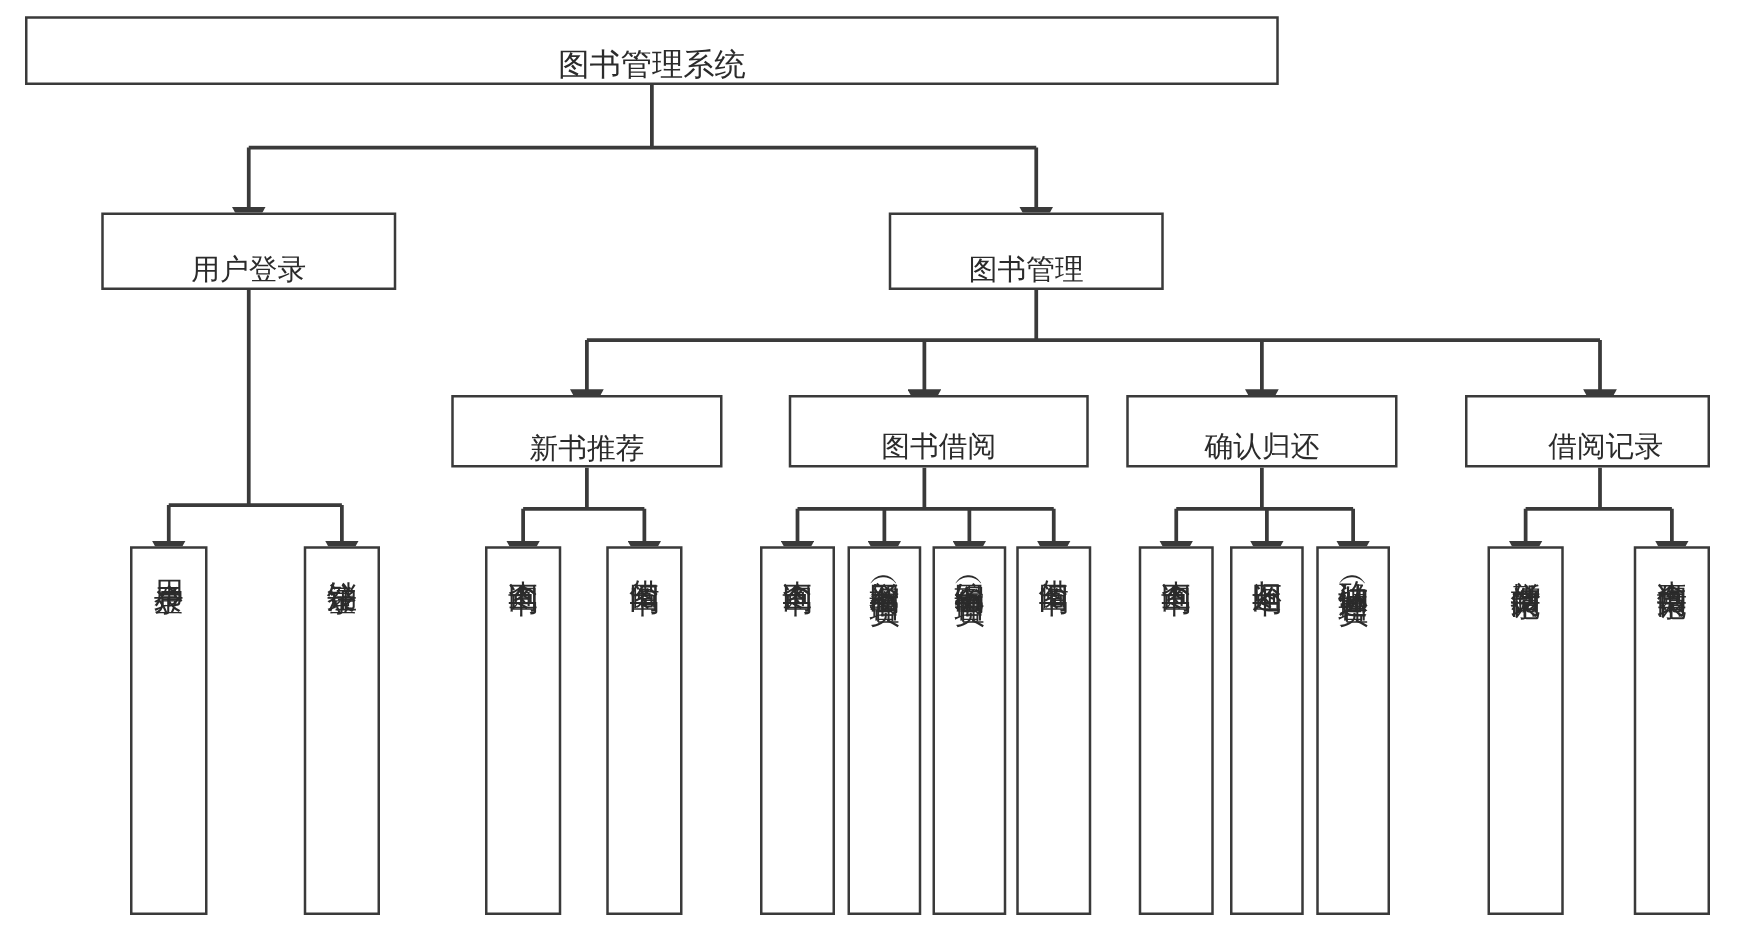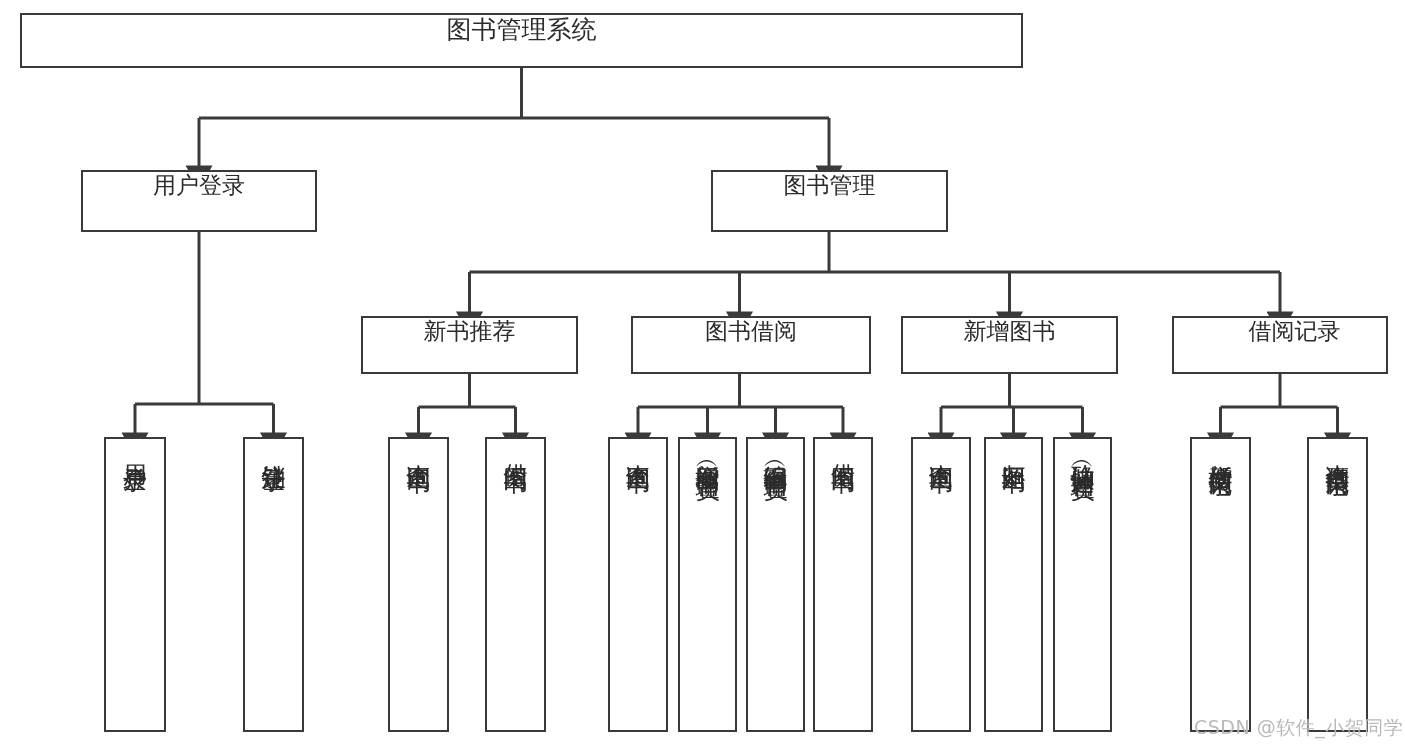--- a/index.html
+++ b/index.html
@@ -25,21 +25,21 @@
     width: 1405px;
     height: 747px;
     pointer-events: none;
   }
   .node {
     position: absolute;
     box-sizing: border-box;
     background: #ffffff;
     border: 2px solid #3a3a3a;
     display: flex;
-    align-items: flex-start;
+    align-items: flex-end;
     justify-content: center;
     overflow: hidden;
   }
   .node-label {
     color: #2b2b2b;
     text-align: center;
     line-height: 1.18;
     white-space: nowrap;
   }
   .node.root .node-label {
@@ -118,33 +118,33 @@
       </g>
   </svg>
 
   <div id="node-layer">
       <div class="node root" style="left: 20px; top: 13px; width: 1003px; height: 55px;">
         <span class="node-label">图书管理系统</span>
       </div>
       <div class="node branch" style="left: 81px; top: 170px; width: 236px; height: 62px;">
         <span class="node-label">用户登录</span>
       </div>
-      <div class="node branch" style="left: 711px; top: 170px; width: 237px; height: 62px;">
+      <div class="node branch" style="left: 711px; top: 170px; width: 220px; height: 62px;">
         <span class="node-label">图书管理</span>
       </div>
       <div class="node branch" style="left: 361px; top: 316px; width: 217px; height: 58px; font-family: Liberation Serif, serif;">
         <span class="node-label">新书推荐</span>
       </div>
       <div class="node branch" style="left: 631px; top: 316px; width: 240px; height: 58px;">
         <span class="node-label">图书借阅</span>
       </div>
       <div class="node branch" style="left: 901px; top: 316px; width: 217px; height: 58px;">
-        <span class="node-label">新增图书</span>
+        <span class="node-label">确认归还</span>
       </div>
-      <div class="node branch" style="left: 1172px; top: 316px; width: 216px; height: 58px; padding-left: 29px;">
+      <div class="node branch" style="left: 1172px; top: 316px; width: 196px; height: 58px; padding-left: 29px;">
         <span class="node-label">借阅记录</span>
       </div>
       <div class="node leaf" style="left: 104px; top: 437px; width: 62px; height: 295px;">
         <span class="node-label">用户登录</span>
       </div>
       <div class="node leaf" style="left: 243px; top: 437px; width: 61px; height: 295px;">
         <span class="node-label">注销登录</span>
       </div>
       <div class="node leaf" style="left: 388px; top: 437px; width: 61px; height: 295px;">
         <span class="node-label">查询图书</span>
@@ -174,15 +174,14 @@
         <span class="node-label">确认归还（管理员）</span>
       </div>
       <div class="node leaf" style="left: 1190px; top: 437px; width: 61px; height: 295px;">
         <span class="node-label">新增借阅记录</span>
       </div>
       <div class="node leaf" style="left: 1307px; top: 437px; width: 61px; height: 295px;">
         <span class="node-label">查询借阅记录</span>
       </div>
     </div>
 
-  <div class="watermark" style="left: 1194px; top: 715px;">CSDN @软件_小贺同学</div>
 
 </div>
 
 </body></html>

